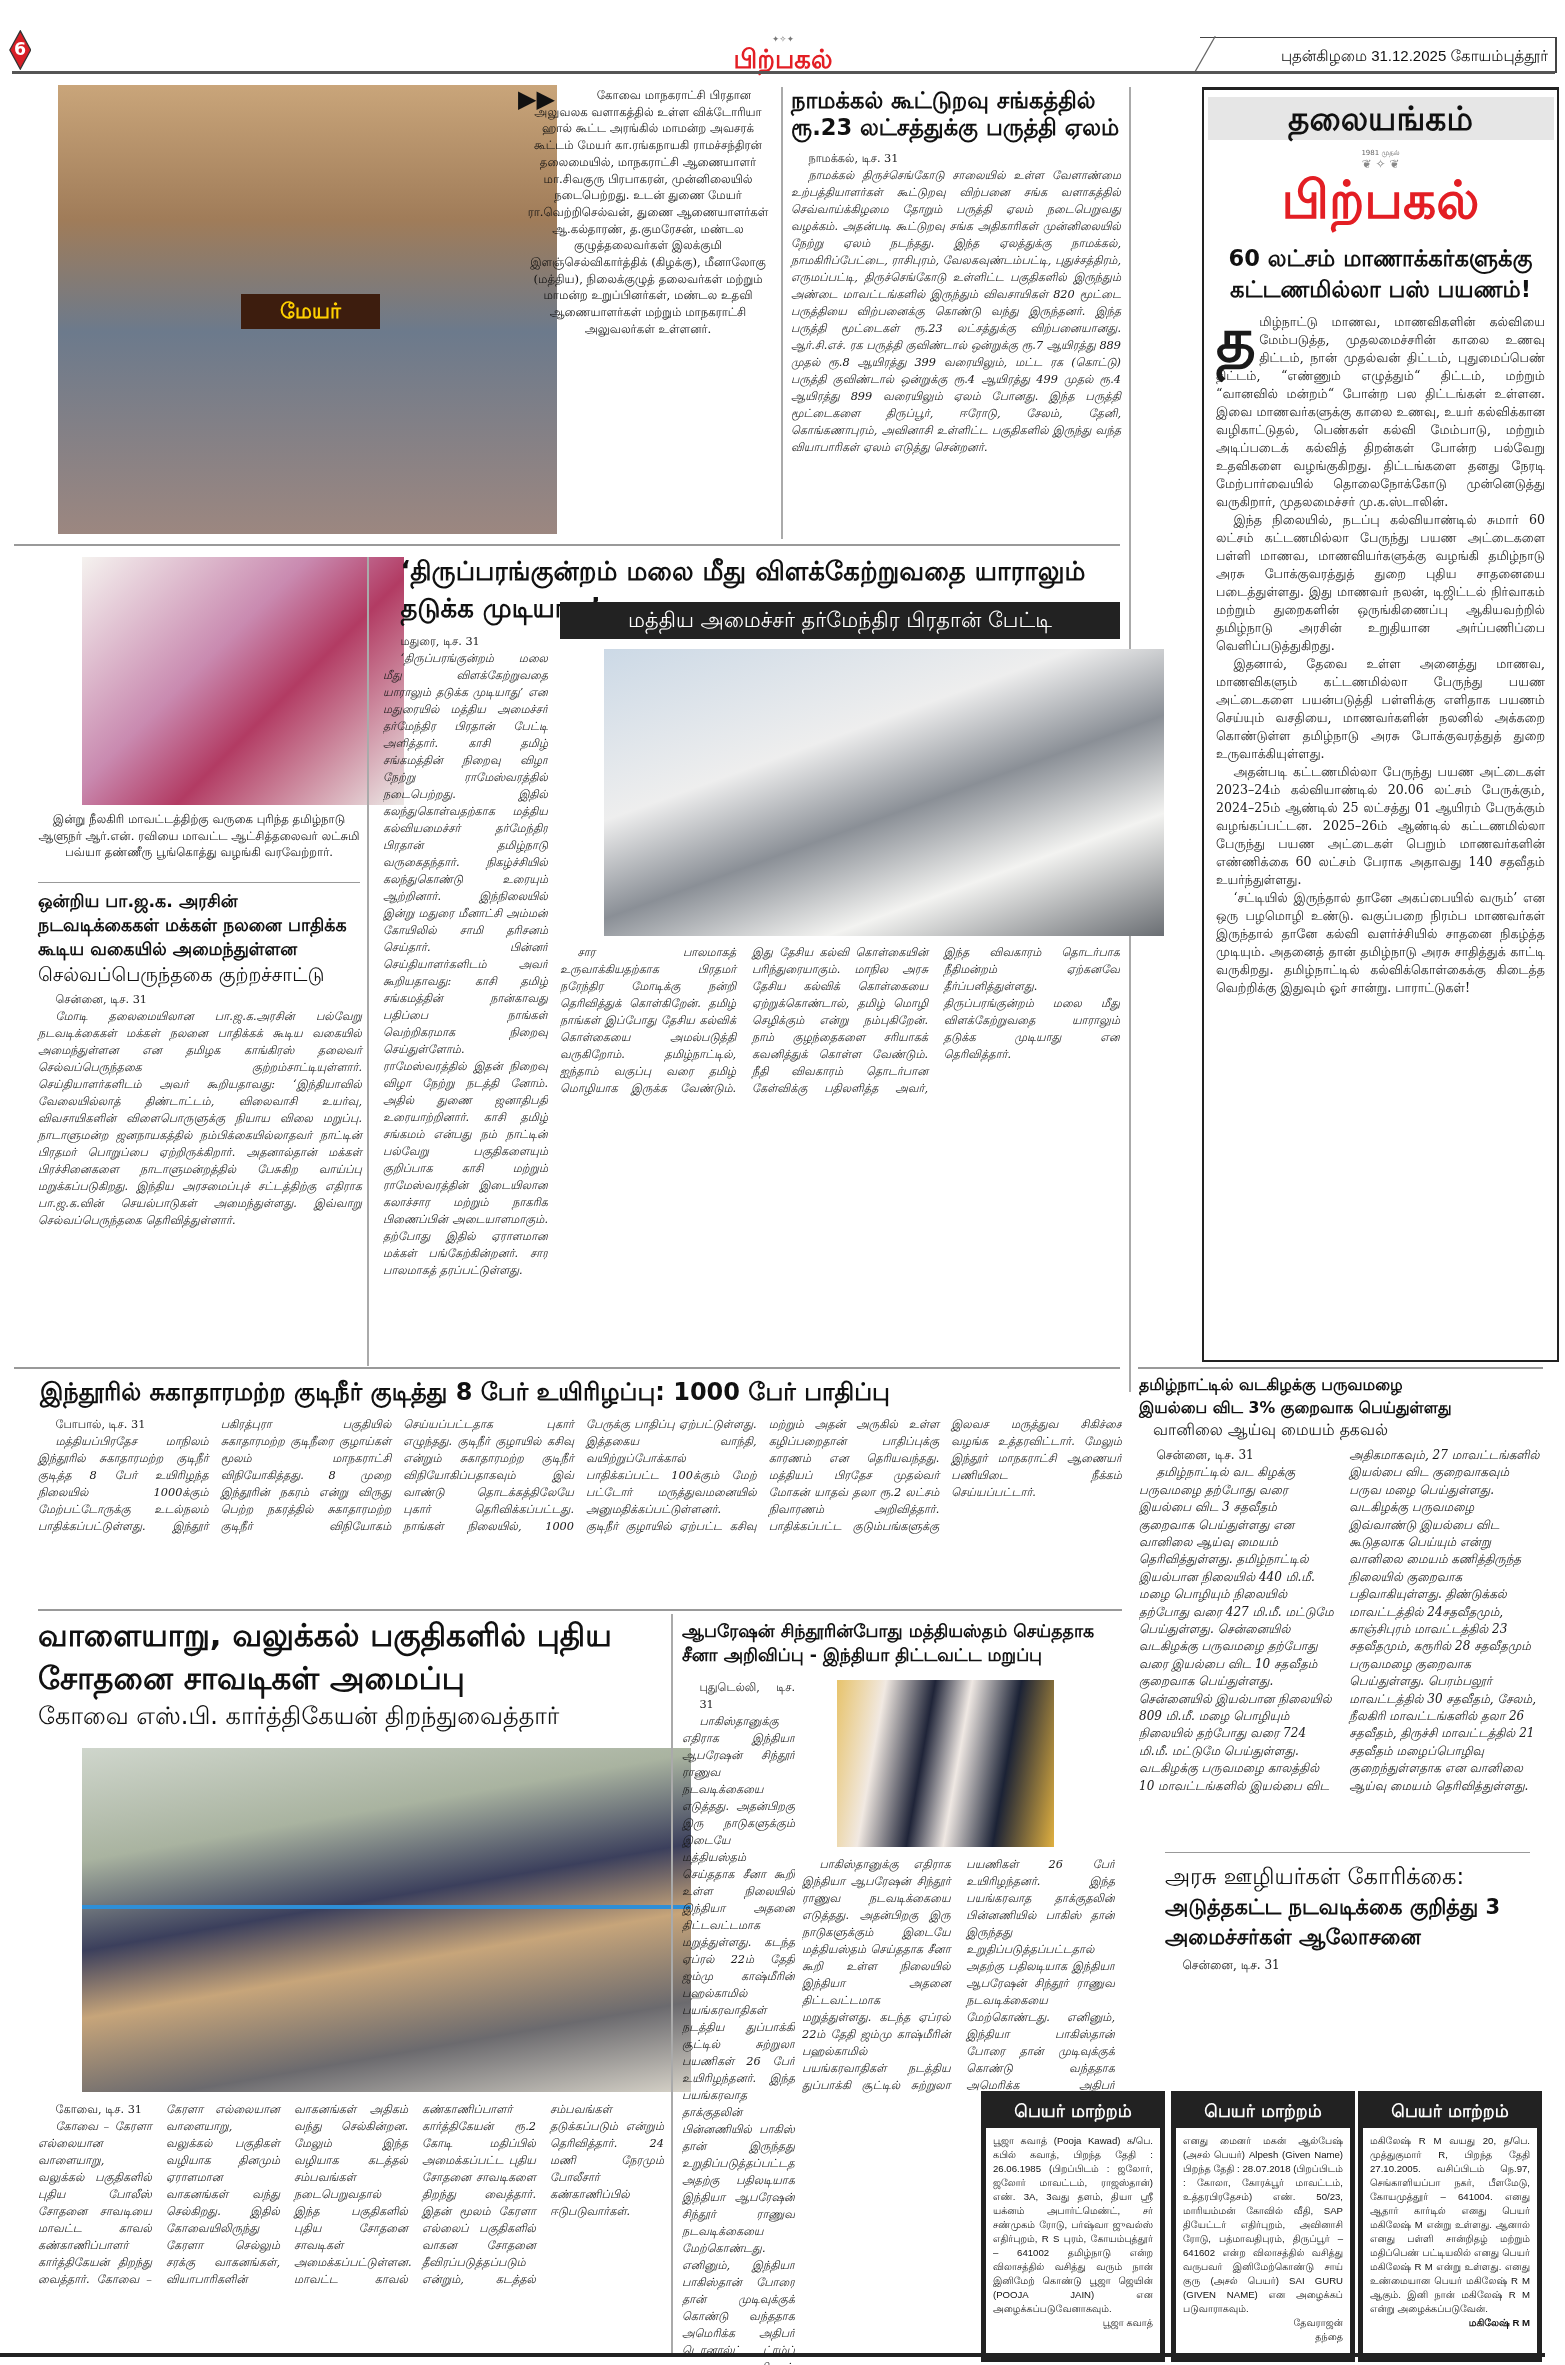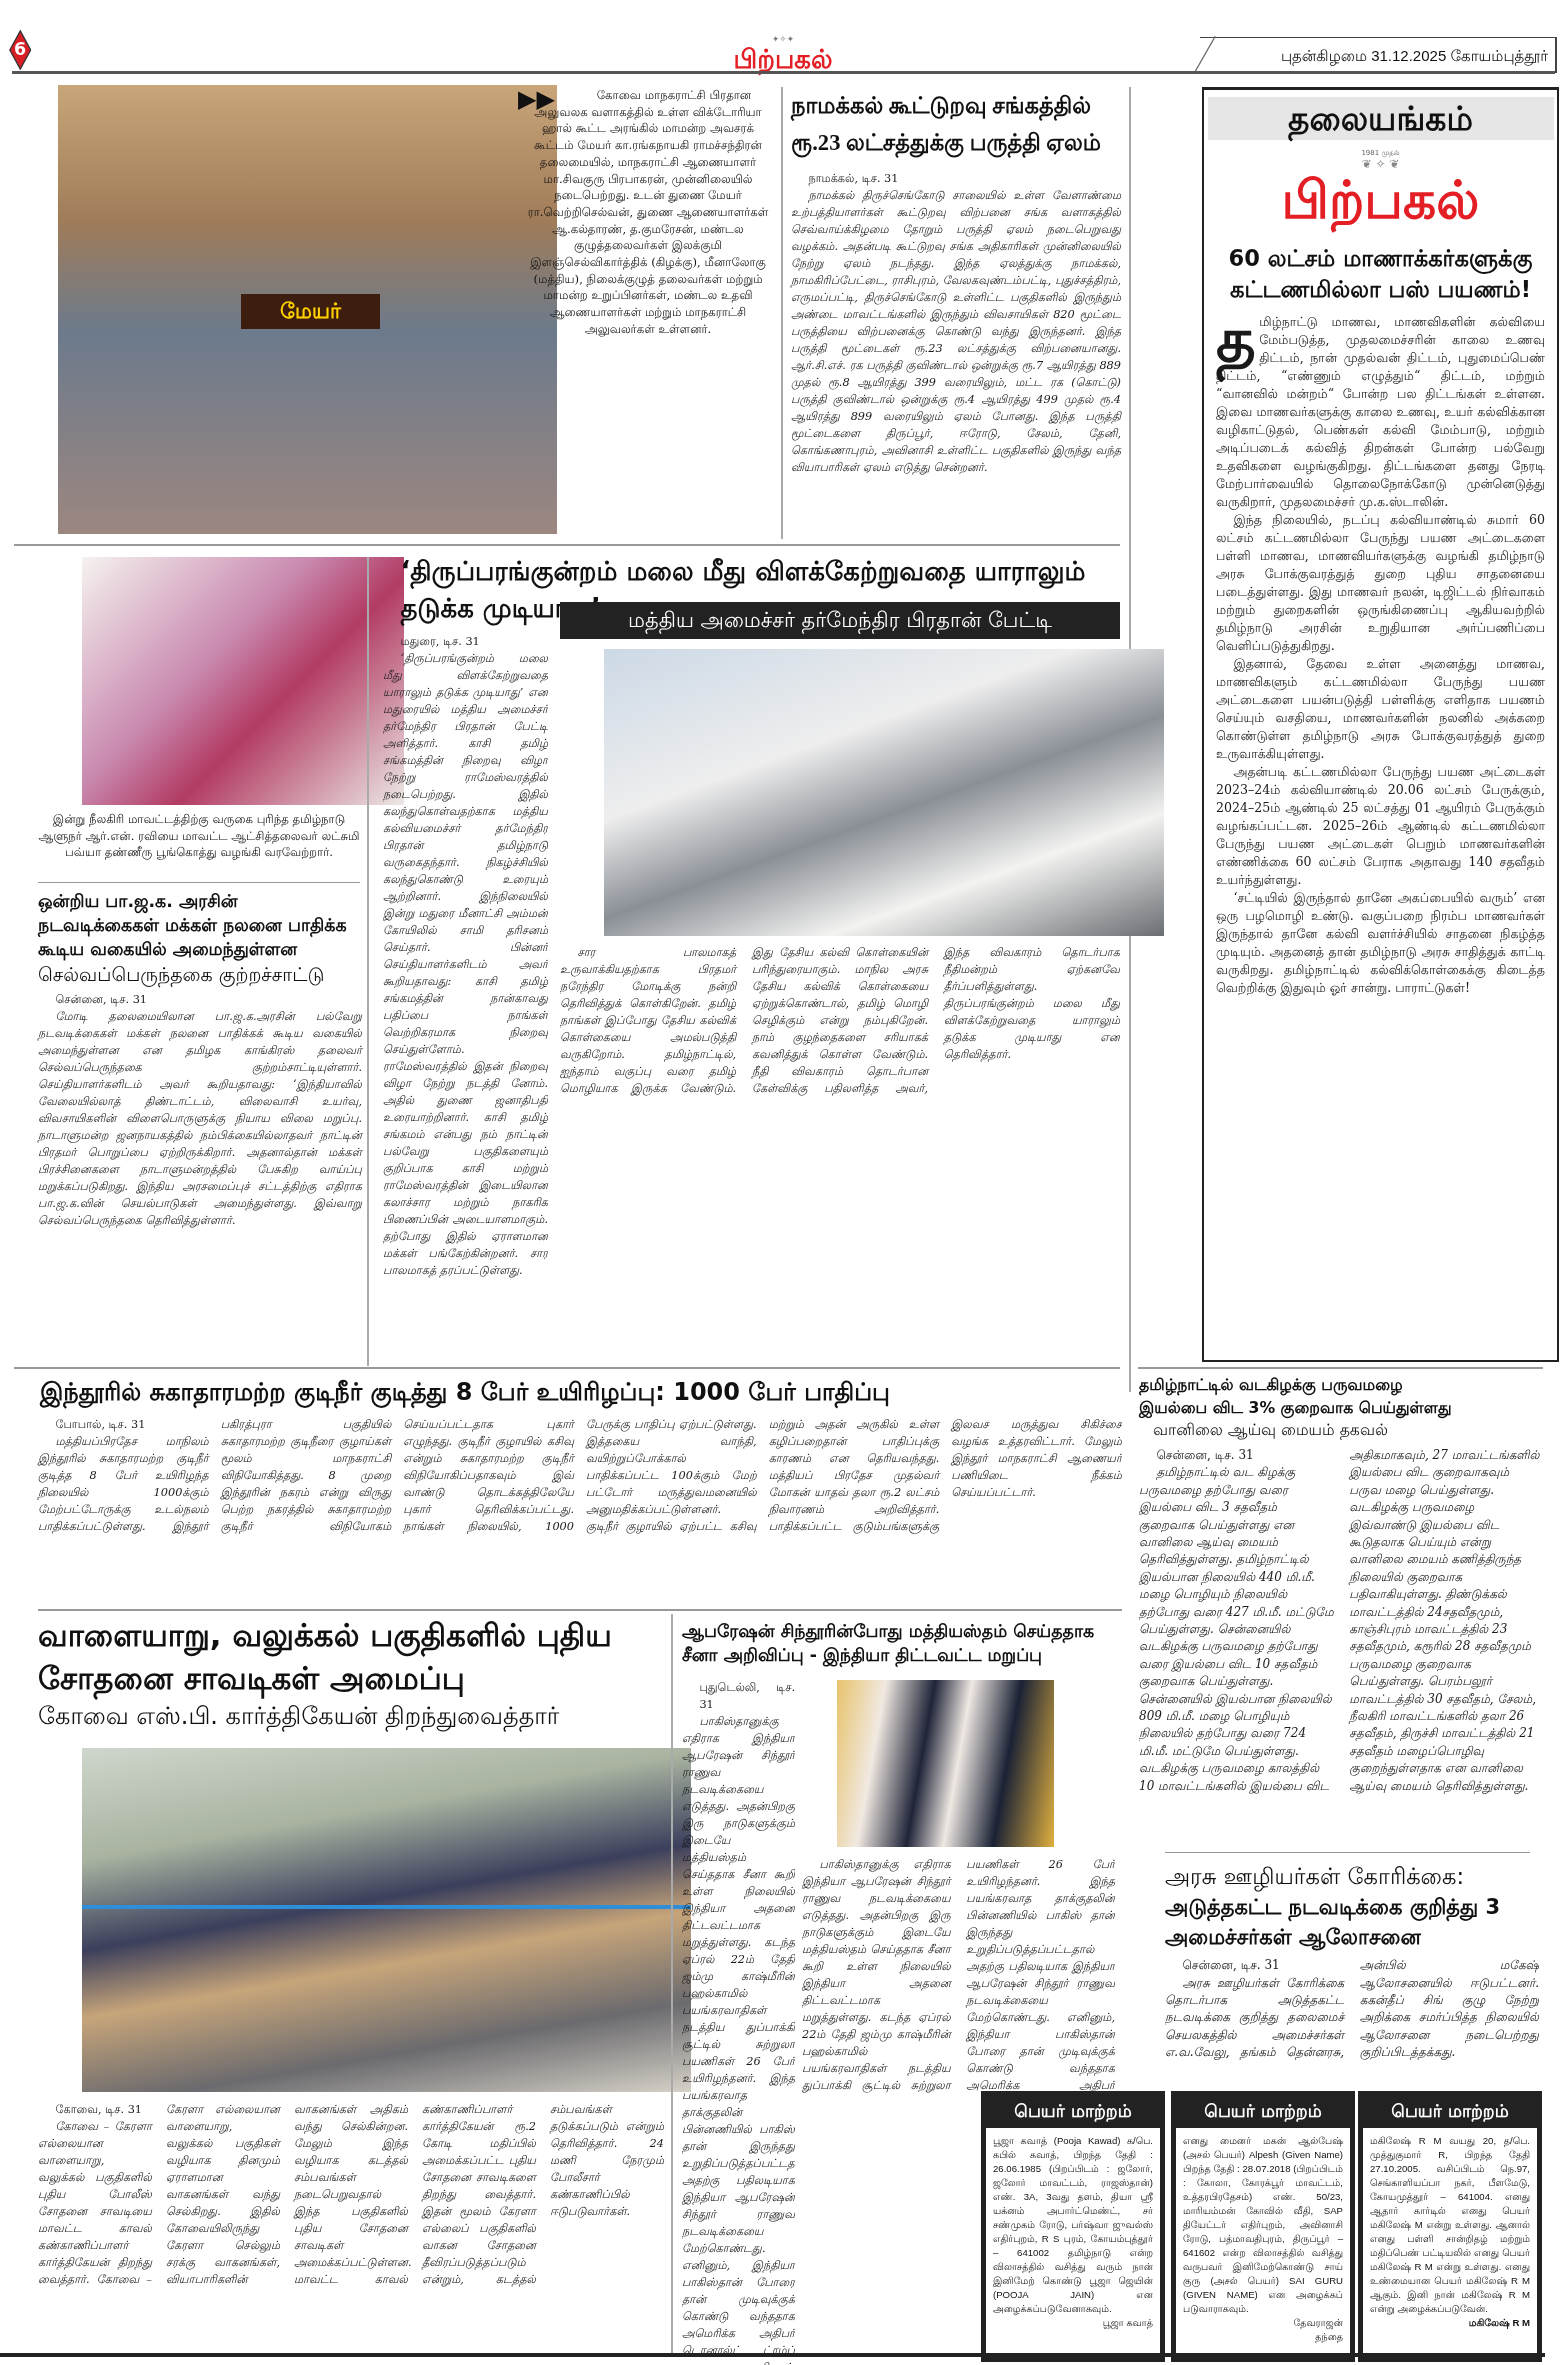--- a/index.html
+++ b/index.html
@@ -47,21 +47,21 @@
 </div>
 
 <div class="abs photo" style="left:14px;top:85px;width:499px;height:449px;background:linear-gradient(180deg,#c9a57a 0%,#a07c59 30%,#6c7a8c 55%,#9c8780 100%);">
   <div class="abs" style="left:183px;top:209px;width:139px;height:35px;background:#3d1d0e;color:#ffd000;text-align:center;font-weight:bold;font-size:21px;line-height:35px;">மேயர்</div>
 </div>
 <div class="abs" style="left:518px;top:87px;font-size:24px;line-height:24px;color:#111;">▶▶</div>
 <div class="abs serif" style="left:522px;top:87px;width:252px;font-size:11.7px;line-height:16.7px;text-align:center;text-indent:52px;">கோவை மாநகராட்சி பிரதான அலுவலக வளாகத்தில் உள்ள விக்டோரியா ஹால் கூட்ட அரங்கில் மாமன்ற அவசரக் கூட்டம் மேயர் கா.ரங்கநாயகி ராமச்சந்திரன் தலைமையில், மாநகராட்சி ஆணையாளர் மா.சிவகுரு பிரபாகரன், முன்னிலையில் நடைபெற்றது. உடன் துணை மேயர் ரா.வெற்றிசெல்வன், துணை ஆணையாளர்கள் ஆ.கல்தாரண், த.குமரேசன், மண்டல குழுத்தலைவர்கள் இலக்குமி இளஞ்செல்விகார்த்திக் (கிழக்கு), மீனாலோகு (மத்திய), நிலைக்குழுத் தலைவர்கள் மற்றும் மாமன்ற உறுப்பினர்கள், மண்டல உதவி ஆணையாளர்கள் மற்றும் மாநகராட்சி அலுவலர்கள் உள்ளனர்.</div>
 <div class="abs vrule" style="left:781px;top:87px;height:452px;"></div>
 
 <div class="abs" style="left:791px;top:87px;width:330px;">
-  <div class="head" style="font-size:22.6px;line-height:37px;font-family:Liberation Serif, serif;">நாமக்கல் கூட்டுறவு சங்கத்தில் ரூ.23 லட்சத்துக்கு பருத்தி ஏலம்</div>
+  <div class="head" style="font-size:22.6px;line-height:27px;">நாமக்கல் கூட்டுறவு சங்கத்தில் ரூ.23 லட்சத்துக்கு பருத்தி ஏலம்</div>
   <div class="body-text" style="margin-top:8.7px;">
     <span class="dateline">நாமக்கல், டிச. 31</span>
     <p class="para italic">நாமக்கல் திருச்செங்கோடு சாலையில் உள்ள வேளாண்மை உற்பத்தியாளர்கள் கூட்டுறவு விற்பனை சங்க வளாகத்தில் செவ்வாய்க்கிழமை தோறும் பருத்தி ஏலம் நடைபெறுவது வழக்கம். அதன்படி கூட்டுறவு சங்க அதிகாரிகள் முன்னிலையில் நேற்று ஏலம் நடந்தது. இந்த ஏலத்துக்கு நாமக்கல், நாமகிரிப்பேட்டை, ராசிபுரம், வேலகவுண்டம்பட்டி, புதுச்சத்திரம், எருமப்பட்டி, திருச்செங்கோடு உள்ளிட்ட பகுதிகளில் இருந்தும் அண்டை மாவட்டங்களில் இருந்தும் விவசாயிகள் 820 மூட்டை பருத்தியை விற்பனைக்கு கொண்டு வந்து இருந்தனர். இந்த பருத்தி மூட்டைகள் ரூ.23 லட்சத்துக்கு விற்பனையானது. ஆர்.சி.எச். ரக பருத்தி குவிண்டால் ஒன்றுக்கு ரூ.7 ஆயிரத்து 889 முதல் ரூ.8 ஆயிரத்து 399 வரையிலும், மட்ட ரக (கொட்டு) பருத்தி குவிண்டால் ஒன்றுக்கு ரூ.4 ஆயிரத்து 499 முதல் ரூ.4 ஆயிரத்து 899 வரையிலும் ஏலம் போனது. இந்த பருத்தி மூட்டைகளை திருப்பூர், ஈரோடு, சேலம், தேனி, கொங்கணாபுரம், அவினாசி உள்ளிட்ட பகுதிகளில் இருந்து வந்த வியாபாரிகள் ஏலம் எடுத்து சென்றனர்.</p>
   </div>
 </div>
 <div class="abs vrule" style="left:1129px;top:87px;height:1305px;"></div>
 
 <div class="abs" style="left:1202px;top:87px;width:353px;height:1270px;border:2.6px solid #222;border-top-width:3.5px;">
   <div style="margin:7px 3.5px 0;background:#e6e6e6;text-align:center;font-weight:bold;font-size:33px;line-height:43px;">தலையங்கம்</div>
   <div style="text-align:center;font-size:7px;color:#666;margin-top:8.7px;">1981 முதல்</div>
@@ -119,21 +119,20 @@
     <p class="para italic" style="text-align:left;">தமிழ்நாட்டில் வட கிழக்கு பருவமழை தற்போது வரை இயல்பை விட 3 சதவீதம் குறைவாக பெய்துள்ளது என வானிலை ஆய்வு மையம் தெரிவித்துள்ளது. தமிழ்நாட்டில் இயல்பான நிலையில் 440 மி.மீ. மழை பொழியும் நிலையில் தற்போது வரை 427 மி.மீ. மட்டுமே பெய்துள்ளது. சென்னையில் வடகிழக்கு பருவமழை தற்போது வரை இயல்பை விட 10 சதவீதம் குறைவாக பெய்துள்ளது. சென்னையில் இயல்பான நிலையில் 809 மி.மீ. மழை பொழியும் நிலையில் தற்போது வரை 724 மி.மீ. மட்டுமே பெய்துள்ளது. வடகிழக்கு பருவமழை காலத்தில் 10 மாவட்டங்களில் இயல்பை விட அதிகமாகவும், 27 மாவட்டங்களில் இயல்பை விட குறைவாகவும் பருவ மழை பெய்துள்ளது. வடகிழக்கு பருவமழை இவ்வாண்டு இயல்பை விட கூடுதலாக பெய்யும் என்று வானிலை மையம் கணித்திருந்த நிலையில் குறைவாக பதிவாகியுள்ளது. திண்டுக்கல் மாவட்டத்தில் 24சதவீதமும், காஞ்சிபுரம் மாவட்டத்தில் 23 சதவீதமும், கரூரில் 28 சதவீதமும் பருவமழை குறைவாக பெய்துள்ளது. பெரம்பலூர் மாவட்டத்தில் 30 சதவீதம், சேலம், நீலகிரி மாவட்டங்களில் தலா 26 சதவீதம், திருச்சி மாவட்டத்தில் 21 சதவீதம் மழைப்பொழிவு குறைந்துள்ளதாக என வானிலை ஆய்வு மையம் தெரிவித்துள்ளது.</p>
   </div>
 </div>
 <div class="abs rule" style="left:1165px;top:1852px;width:365px;height:1.3px;"></div>
 
 <div class="abs" style="left:1165px;top:1861px;width:374px;">
   <div style="font-size:22.6px;line-height:31px;">அரசு ஊழியர்கள் கோரிக்கை:</div>
   <div class="head" style="font-size:21px;line-height:30px;">அடுத்தகட்ட நடவடிக்கை குறித்து 3 அமைச்சர்கள் ஆலோசனை</div>
   <div class="body-text cols2" style="margin-top:5.2px;height:130px;overflow:hidden;font-size:12px;line-height:17.4px;">
     <span class="dateline">சென்னை, டிச. 31</span>
-    <p class="para italic">அரசு ஊழியர்கள் கோரிக்கை தொடர்பாக அடுத்தகட்ட நடவடிக்கை குறித்து தலைமைச் செயலகத்தில் அமைச்சர்கள் எ.வ.வேலு, தங்கம் தென்னரசு, அன்பில் மகேஷ் ஆலோசனையில் ஈடுபட்டனர். ககன்தீப் சிங் குழு நேற்று அறிக்கை சமர்ப்பித்த நிலையில் ஆலோசனை நடைபெற்றது குறிப்பிடத்தக்கது.</p>
   </div>
 </div>
 
 <div class="abs" style="left:14px;top:1376px;width:1108px;">
   <div class="head" style="font-size:24px;line-height:33px;padding-left:26px;">இந்தூரில் சுகாதாரமற்ற குடிநீர் குடித்து 8 பேர் உயிரிழப்பு: 1000 பேர் பாதிப்பு</div>
   <div class="body-text cols6" style="margin-top:7px;height:181px;overflow:hidden;padding-left:24px;">
     <span class="dateline">போபால், டிச. 31</span>
     <p class="para italic">மத்தியப்பிரதேச மாநிலம் இந்தூரில் சுகாதாரமற்ற குடிநீர் குடித்த 8 பேர் உயிரிழந்த நிலையில் 1000க்கும் மேற்பட்டோருக்கு உடல்நலம் பாதிக்கப்பட்டுள்ளது. இந்தூர் பகிரத்புரா பகுதியில் சுகாதாரமற்ற குடிநீரை குழாய்கள் மூலம் மாநகராட்சி விநியோகித்தது. 8 முறை இந்தூரின் நகரம் என்று விருது பெற்ற நகரத்தில் சுகாதாரமற்ற குடிநீர் விநியோகம் செய்யப்பட்டதாக புகார் எழுந்தது. குடிநீர் குழாயில் கசிவு என்றும் சுகாதாரமற்ற குடிநீர் விநியோகிப்பதாகவும் இவ் வாண்டு தொடக்கத்திலேயே புகார் தெரிவிக்கப்பட்டது. நாங்கள் நிலையில், 1000 பேருக்கு பாதிப்பு ஏற்பட்டுள்ளது. இத்தகைய வாந்தி, வயிற்றுப்போக்கால் பாதிக்கப்பட்ட 100க்கும் மேற் பட்டோர் மருத்துவமனையில் அனுமதிக்கப்பட்டுள்ளனர். குடிநீர் குழாயில் ஏற்பட்ட கசிவு மற்றும் அதன் அருகில் உள்ள கழிப்பறைதான் பாதிப்புக்கு காரணம் என தெரியவந்தது. மத்தியப் பிரதேச முதல்வர் மோகன் யாதவ் தலா ரூ.2 லட்சம் நிவாரணம் அறிவித்தார். பாதிக்கப்பட்ட குடும்பங்களுக்கு இலவச மருத்துவ சிகிச்சை வழங்க உத்தரவிட்டார். மேலும் இந்தூர் மாநகராட்சி ஆணையர் பணியிடை நீக்கம் செய்யப்பட்டார்.</p>
   </div>
 </div>

